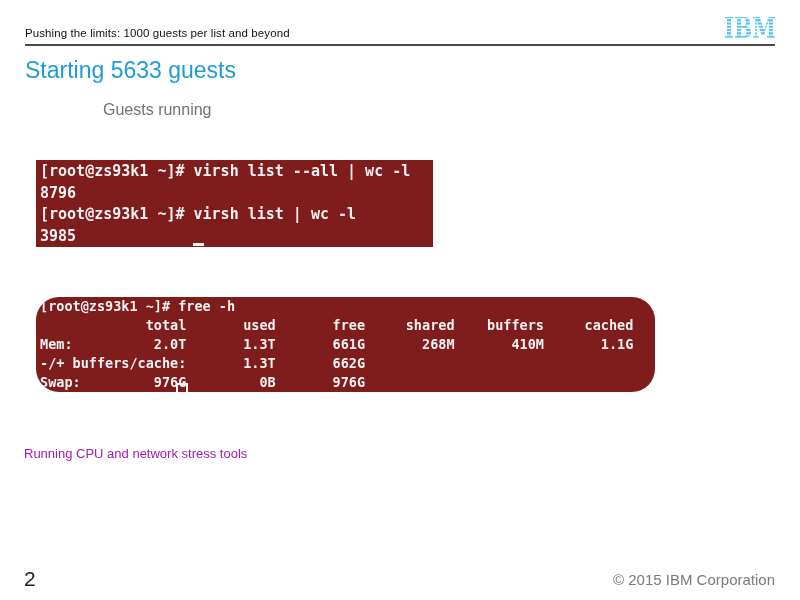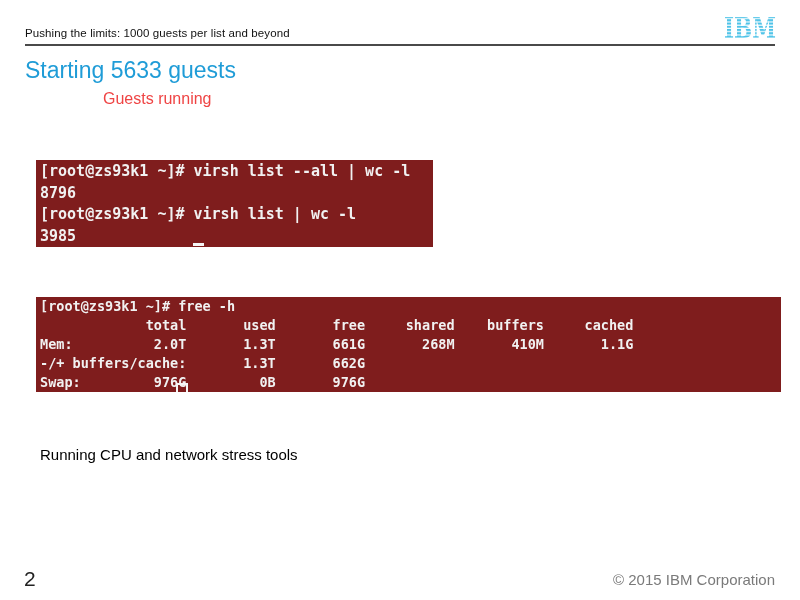--- a/index.html
+++ b/index.html
@@ -24,55 +24,55 @@
   .ibm-logo {
     position: absolute; right: 23px; top: 16px; width: 54px; height: 26px;
   }
 
   
   .slide-title {
     position: absolute; left: 25px; top: 57px;
     font-size: 23px; color: #1f9cd7;
   }
   .slide-subtitle {
-    position: absolute; left: 103px; top: 90px;
-    font-size: 16px; color: #ef4444; text-align: center;
+    position: absolute; left: 103px; top: 101px;
+    font-size: 16px; color: #737373; text-align: center;
   }
 
   
   .terminal {
     position: absolute;
     background: #7f1d1d;
     overflow: hidden;
   }
   .terminal pre {
     font-family: "DejaVu Sans Mono", monospace;
     font-weight: bold;
     color: #f1f1f1;
     white-space: pre;
   }
   .terminal-1 { left: 36px; top: 160px; width: 397px; height: 87px; }
   .terminal-1 pre { font-size: 15px; line-height: 21.5px; padding: 1px 0 0 4px; }
-  .terminal-2 { left: 36px; top: 297px; width: 745px; height: 95px; }
+  .terminal-2 { left: 36px; top: 297px; width: 619px; height: 95px; border-radius: 23px; }
   .terminal-2 pre { font-size: 13.5px; line-height: 19px; padding: 0 0 0 4px; }
 
   .cursor-underscore {
     position: absolute; left: 157px; top: 83px;
     width: 11px; height: 3px; background: #f5f5f5;
   }
   .cursor-box {
     position: absolute; left: 140px; top: 86px;
     width: 12px; height: 11px;
     border: 2px solid #f5f5f5;
   }
 
   
   .body-text {
-    position: absolute; left: 40px; top: 446px;
-    font-size: 15px; color: #000000;
+    position: absolute; left: 24px; top: 446px;
+    font-size: 13px; color: #a21caf;
   }
 
   
   .page-number {
     position: absolute; left: 24px; top: 567px;
     font-size: 21px; color: #222;
   }
   .copyright {
     position: absolute; right: 25px; top: 571px;
     font-size: 15px; color: #7a7a7a;

